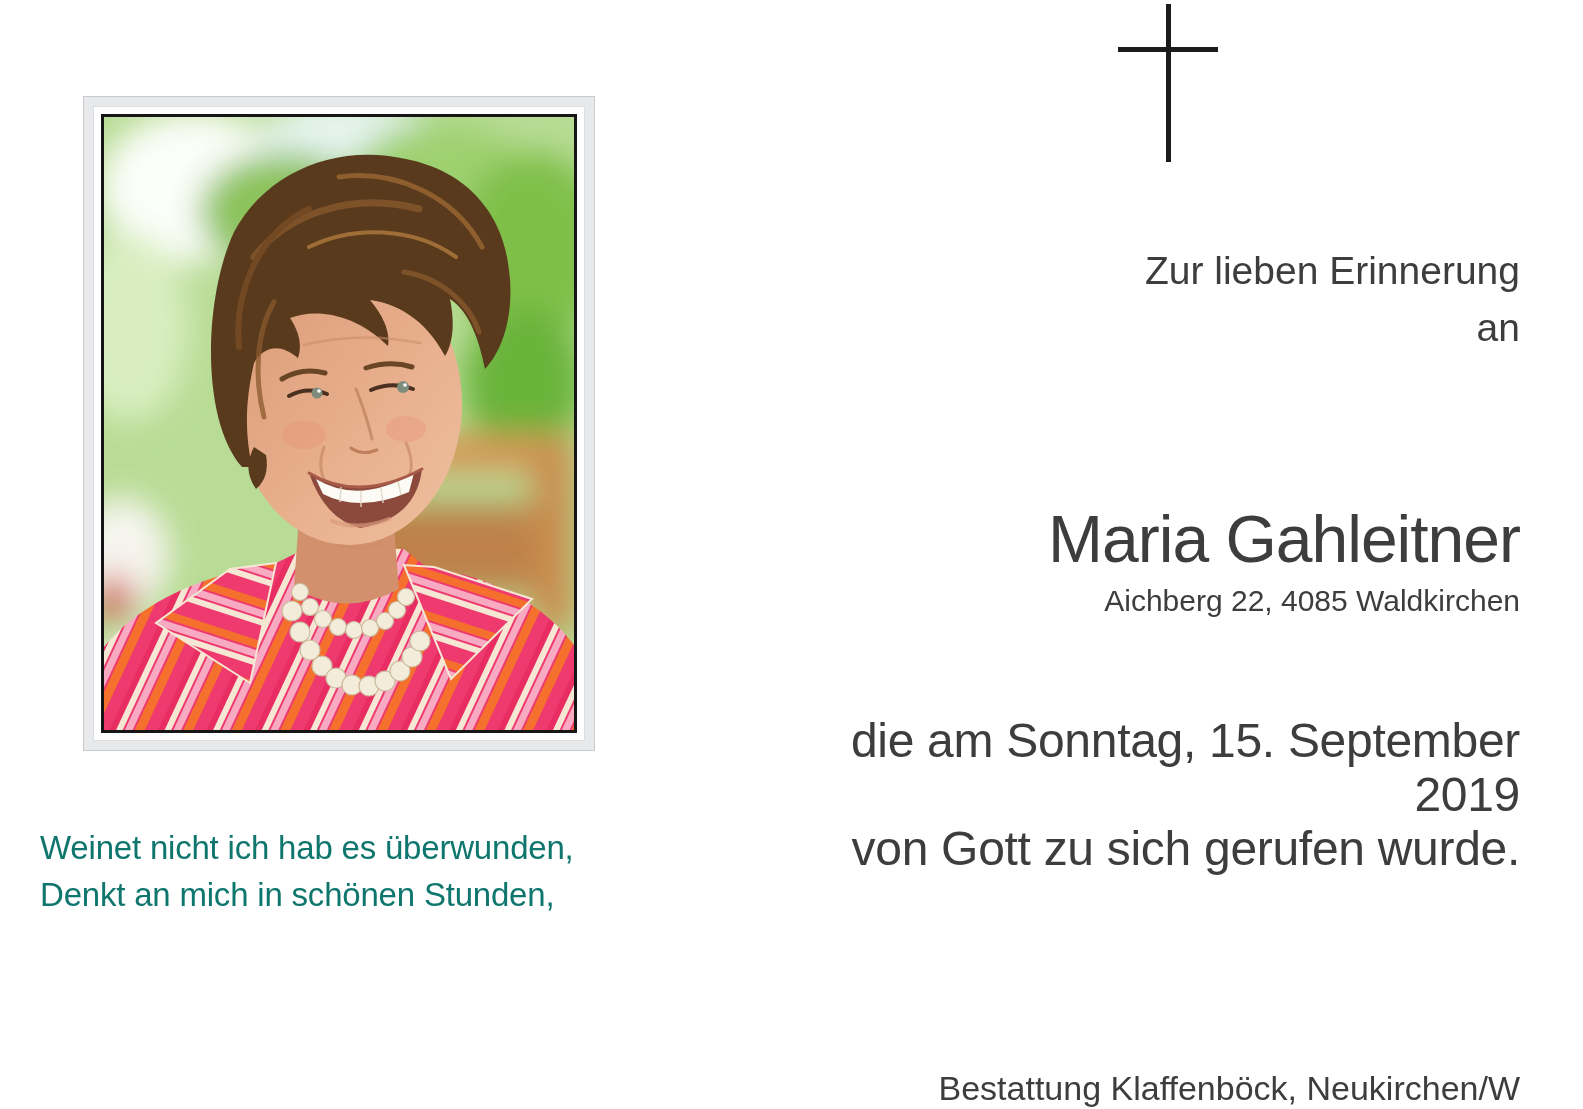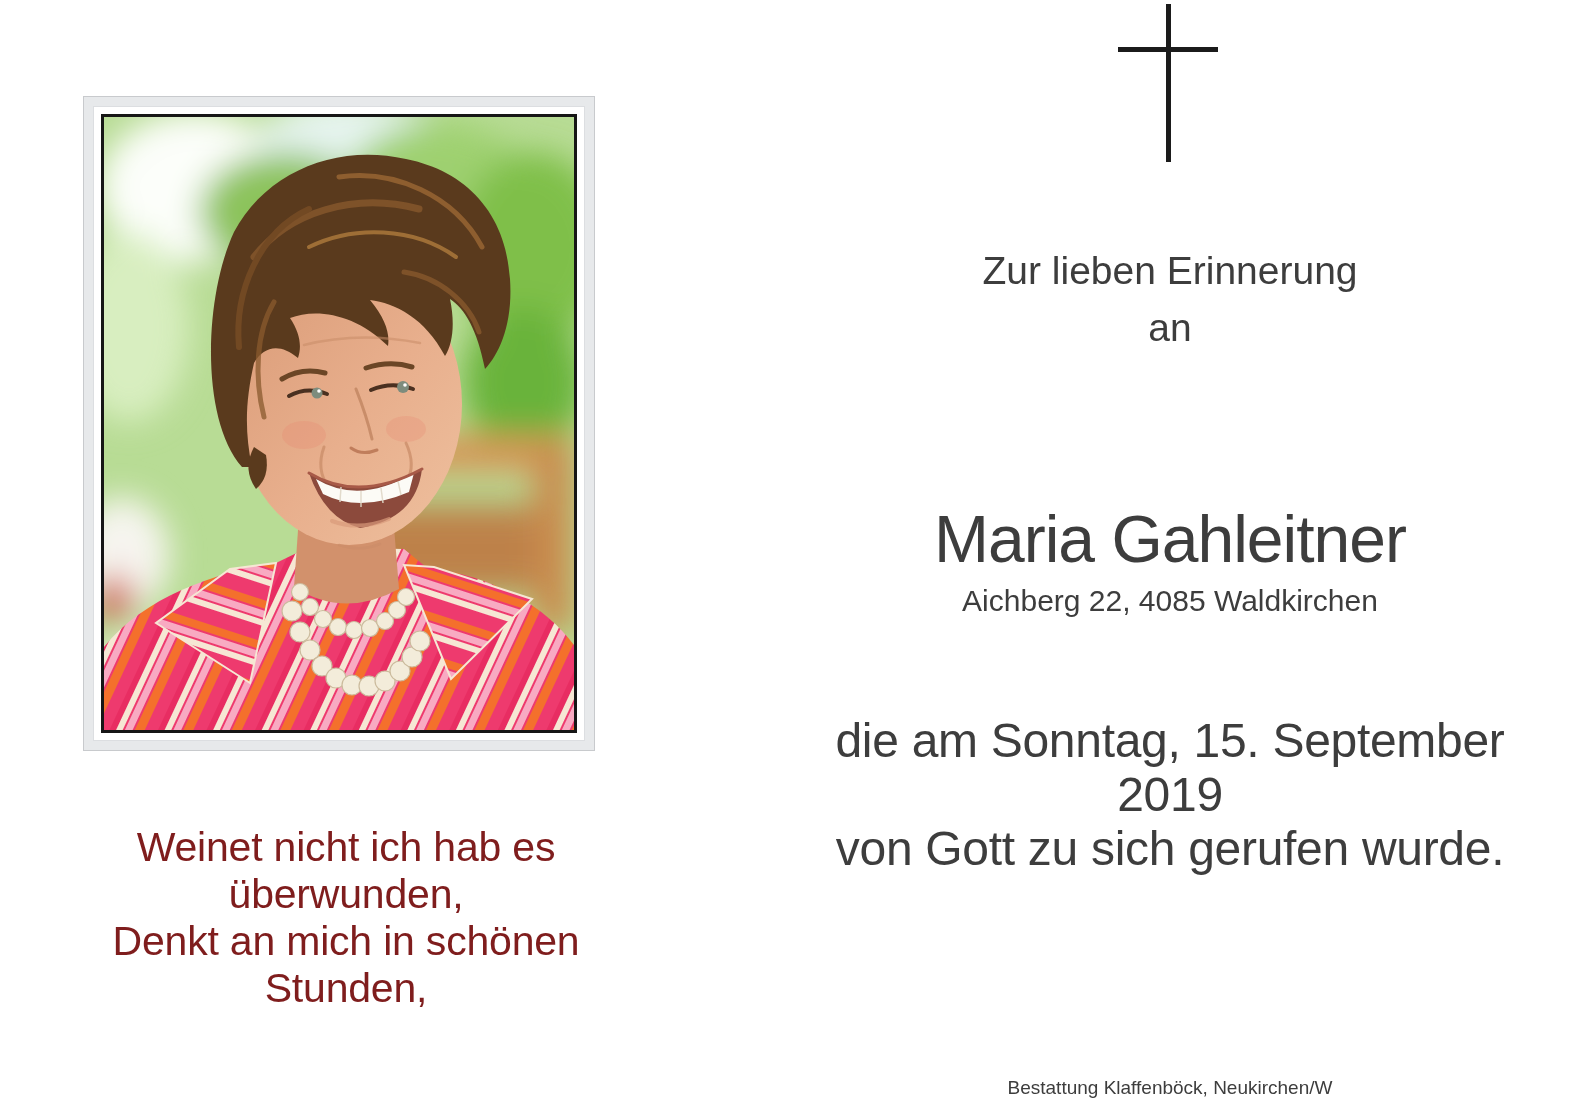--- a/index.html
+++ b/index.html
@@ -36,40 +36,39 @@
     border: 3px solid #161616;
     box-sizing: border-box;
     background: #cfe6b2;
   }
   .photo-border svg { display:block; width: 100%; height: 100%; }
 
   
   .poem {
     position: absolute;
     left: 40px; top: 824px; width: 612px;
-    text-align: center;
-    font-size: 41px;
+    font-size: 33px;
     line-height: 47px;
     font-weight: 300;
     letter-spacing: -0.2px;
-    color: #7f1d1d;
+    color: #0f766e;
   }
 
   
-  .rblock { position: absolute; left: 820px; width: 700px; text-align: center; font-weight: 300; color:#3d3d3d; }
+  .rblock { position: absolute; left: 820px; width: 700px; text-align: right; font-weight: 300; color:#3d3d3d; }
 
   .cross { position: absolute; left: 1118px; top: 4px; width: 100px; height: 158px; }
   .cross .v { position: absolute; left: 48px; top: 0; width: 5px; height: 158px; background: #1b1b1b; }
   .cross .h { position: absolute; left: 0; top: 43px; width: 100px; height: 5px; background: #1b1b1b; }
 
   .intro   { top: 242px; font-size: 39px; line-height: 57px; }
   .name    { top: 506px; font-size: 66px; line-height: 66px; letter-spacing: -1px; }
   .address { top: 584px; font-size: 30px; line-height: 34px; }
   .event   { top: 714px; font-size: 48px; line-height: 54px; letter-spacing: -0.3px; }
-  .funeral { top: 1071px; font-size: 19px; line-height: 34px; }
+  .funeral { top: 1071px; font-size: 34px; line-height: 34px; }
 </style>
 </head>
 <body>
 
 <div class="card">
 
   <div class="photo-frame">
     <div class="photo-matte">
       <div class="photo-border">
         <svg viewBox="0 0 470 613" preserveAspectRatio="none" role="img" aria-label="Portrait of a smiling elderly woman with short brown hair, pearl necklace and a pink-orange striped blouse, in front of a blurred green garden with a wooden railing">

